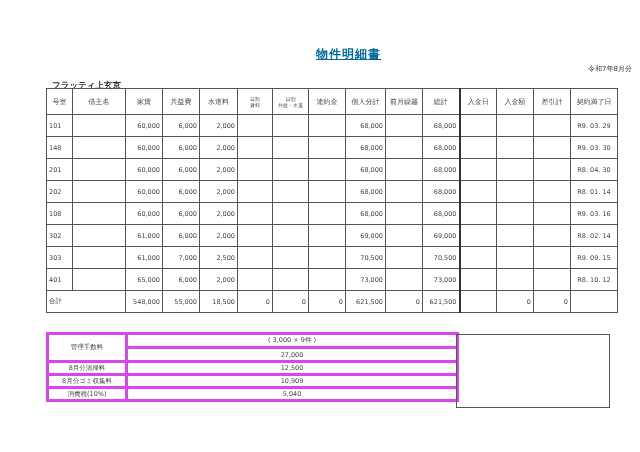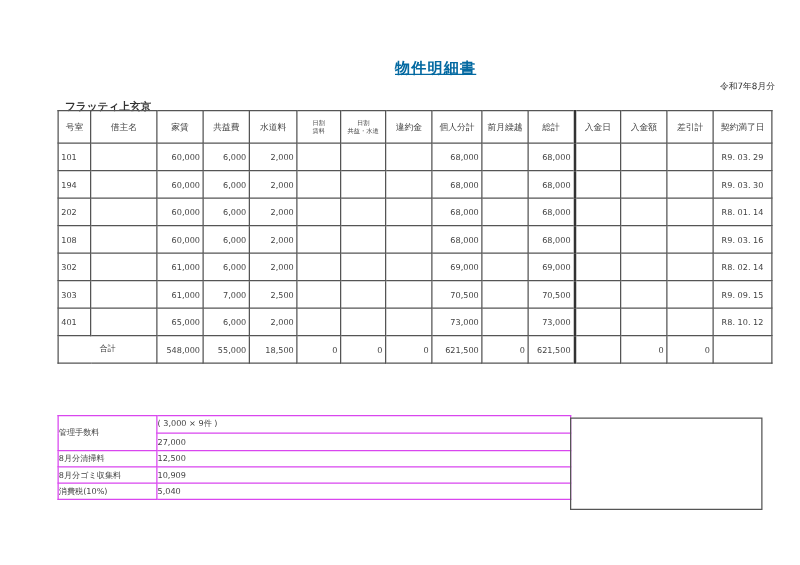--- a/index.html
+++ b/index.html
@@ -1,33 +1,33 @@
 <!DOCTYPE html>
 <html><head>
 <meta charset="utf-8">
 <style>
   html, body { margin:0; padding:0; }
   body { width:640px; height:452px; background:#ffffff; position:relative; overflow:hidden;
          font-family:"DejaVu Sans", sans-serif; color:#333; }
   .title { position:absolute; left:300px; top:46px; font-size:12px; font-weight:bold;
            text-decoration:underline; letter-spacing:1px; color:#0369a1;margin-left:16px; }
   .property { position:absolute; left:52px; top:80px; font-size:8.5px; font-weight:bold; color:#333; }
-  .period { position:absolute; left:576px; top:64px; font-size:7px; color:#333; }
+  .period { position:absolute; left:588px; top:64px; font-size:7px; color:#333; }
   table.main { position:absolute; left:46px; top:88px; border-collapse:collapse; table-layout:fixed; }
   table.main td, table.main th { border:1px solid #555; font-size:6.5px; padding:0 2px; height:22px;
         box-sizing:border-box; white-space:nowrap; overflow:hidden; color:#444; font-weight:normal; }
   table.main th { height:26px; font-size:7px; text-align:center;margin-left:44px; }
   table.main th.small { font-size:5px; line-height:6px; white-space:normal; }
   td.num { text-align:right; }
   td.room { text-align:left; padding-left:5px;margin-top:24px; }
   td.date { text-align:center; padding-right:6px; }
-  td.ctr { text-align:center; }
+  td.ctr { text-align:left; }
   .thick-l { border-left:2px solid #333 !important; }
   table.fees { position:absolute; left:46px; top:332px; border-collapse:collapse; table-layout:fixed; }
-  table.fees td { border:1px solid #d946ef; font-size:6.5px; height:13px; padding:0;
+  table.fees td { border:3px solid #d946ef; font-size:6.5px; text-align:center; height:13px; padding:0;
                   box-sizing:border-box; color:#444; }
   .blank-box { position:absolute; left:456px; top:334px; width:154px; height:74px;
                border:1px solid #555; box-sizing:border-box; }
 </style>
 </head>
 <body>
 
 <div class="title">物件明細書</div>
 <div class="property">フラッティ上玄京</div>
 <div class="period">令和7年8月分</div>
@@ -81,35 +81,52 @@
       <td class="num"></td>
       <td class="num">68,000</td>
       <td class="num"></td>
       <td class="num">68,000</td>
       <td class="thick-l"></td>
       <td class="num"></td>
       <td class="num"></td>
       <td class="date">R9. 03. 29</td>
     </tr>
     <tr>
-      <td class="room">194</td>
+      <td class="room">148</td>
       <td></td>
       <td class="num">60,000</td>
       <td class="num">6,000</td>
       <td class="num">2,000</td>
       <td class="num"></td>
       <td class="num"></td>
       <td class="num"></td>
       <td class="num">68,000</td>
       <td class="num"></td>
       <td class="num">68,000</td>
       <td class="thick-l"></td>
       <td class="num"></td>
       <td class="num"></td>
       <td class="date">R9. 03. 30</td>
+    </tr>
+    <tr>
+      <td class="room">201</td>
+      <td></td>
+      <td class="num">60,000</td>
+      <td class="num">6,000</td>
+      <td class="num">2,000</td>
+      <td class="num"></td>
+      <td class="num"></td>
+      <td class="num"></td>
+      <td class="num">68,000</td>
+      <td class="num"></td>
+      <td class="num">68,000</td>
+      <td class="thick-l"></td>
+      <td class="num"></td>
+      <td class="num"></td>
+      <td class="date">R8. 04. 30</td>
     </tr>
     <tr>
       <td class="room">202</td>
       <td></td>
       <td class="num">60,000</td>
       <td class="num">6,000</td>
       <td class="num">2,000</td>
       <td class="num"></td>
       <td class="num"></td>
       <td class="num"></td>

